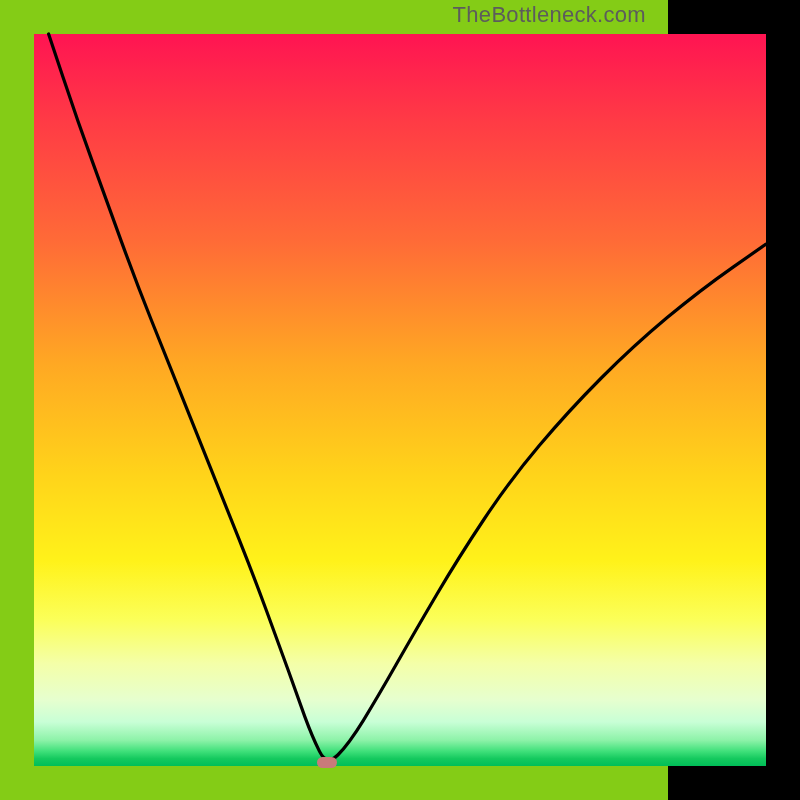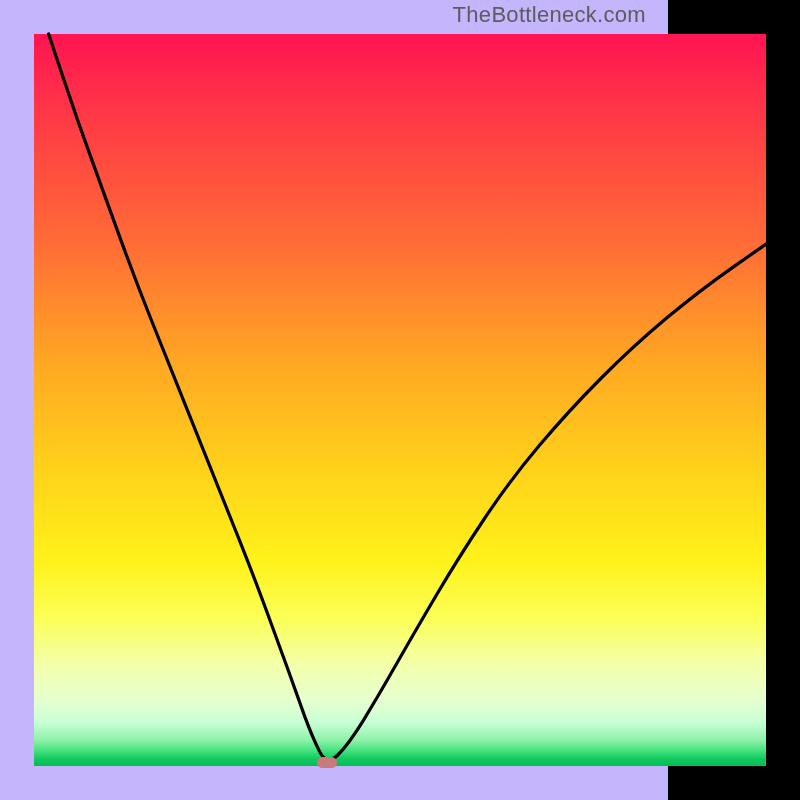--- a/index.html
+++ b/index.html
@@ -10,21 +10,21 @@
     background: #000;
     overflow: hidden;
     font-family: Arial, Helvetica, sans-serif;
   }
   .frame {
     position: absolute;
     top: 0;
     left: 0;
     width: 668px;
     height: 800px;
-    background: #c4b5fd;
+    background: #84cc16;
   }
   .plot-area {
     position: absolute;
     background: linear-gradient(to bottom,
       #ff1452 0%,
       #ff3b45 12%,
       #ff6a37 28%,
       #ffa823 45%,
       #ffd31a 60%,
       #fff21a 72%,

